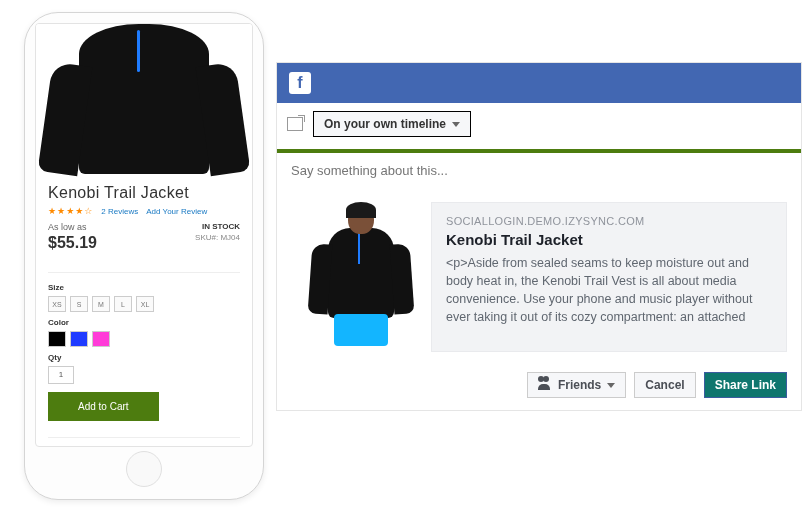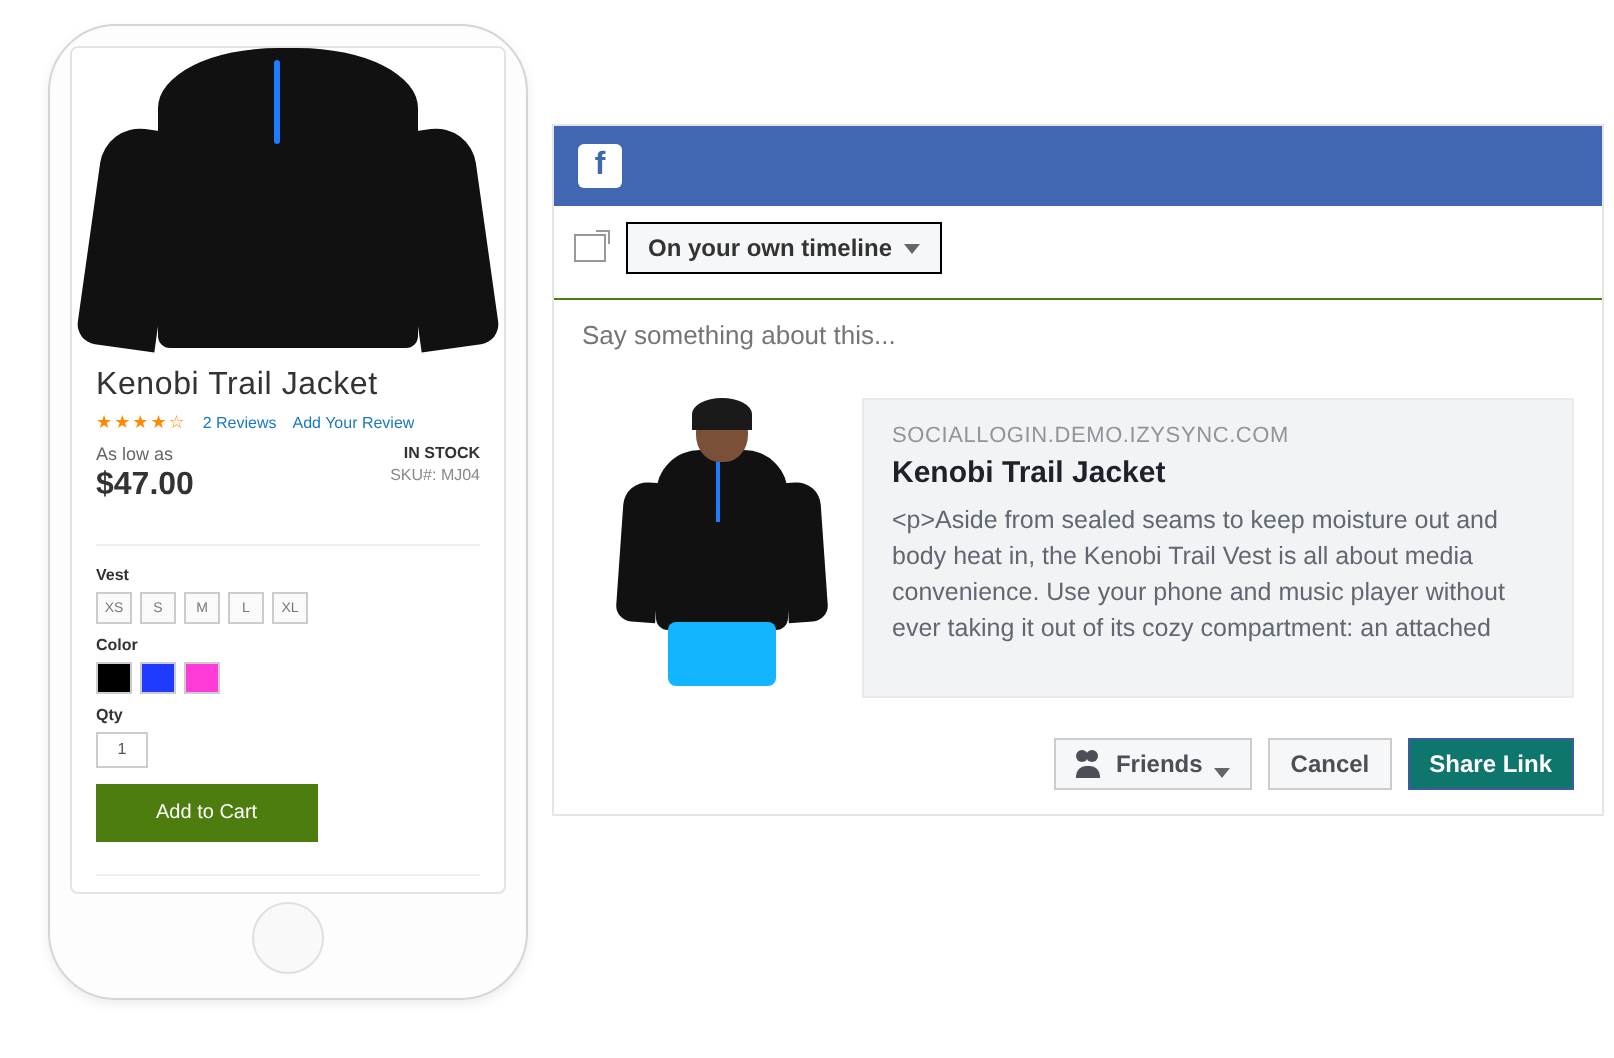--- a/index.html
+++ b/index.html
@@ -70,37 +70,37 @@
     border:1px solid #e5e5e5;
     background:#fff;
   }
   .fb-hdr { background:#4267b2; color:#fff; height:40px; display:flex; align-items:center; padding:0 12px; gap:10px; font-size:14px; font-weight:700;}
   .fb-logo { width:22px; height:22px; background:#fff; color:#4267b2; display:flex; align-items:center; justify-content:center; font-weight:900; font-size:16px; border-radius:3px;}
   .fb-sub { display:flex; align-items:center; gap:10px; padding:8px 10px; }
   .ext-ic { width:16px; height:14px; border:1px solid #999; position:relative;}
   .ext-ic::after{content:"";position:absolute;width:6px;height:6px;border-top:1px solid #999;border-right:1px solid #999;top:-3px;right:-3px;}
   .timeline-btn { border:1px solid #000000; background:#f6f7f9; padding:5px 10px; font-size:12px; font-weight:700; color:#333; display:flex; align-items:center; gap:6px;}
   .car { width:0;height:0;border-left:4px solid transparent;border-right:4px solid transparent;border-top:5px solid #666;}
-  .fb-input { margin:4px 0 0 0; border-top:1px solid #4d7c0f; border-bottom:none; border-left:none; border-right:none; padding:10px 14px; font-size:13px; color:#90949c; background:#fff; width:100%;}
+  .fb-input { margin:4px 0 0 0; border-top:4px solid #4d7c0f; border-bottom:none; border-left:none; border-right:none; padding:10px 14px; font-size:13px; color:#90949c; background:#fff; width:100%;}
   .card { margin:14px 14px 10px; display:flex; gap:0; border:0;}
   .card-img { width:140px; height:150px; display:flex; justify-content:center; align-items:flex-start;}
   .man { position:relative; width:110px; height:150px;}
   .head{position:absolute;left:42px;top:2px;width:26px;height:30px;background:#7a5038;border-radius:50% 50% 45% 45%;}
   .hair{position:absolute;left:40px;top:0;width:30px;height:16px;background:#1a1a1a;border-radius:50% 50% 0 0;}
   .torso{position:absolute;left:22px;top:26px;width:66px;height:90px;background:#111;border-radius:22px 22px 6px 6px;}
   .torso::before{content:"";position:absolute;left:-18px;top:16px;width:20px;height:70px;background:#111;border-radius:12px 0 0 8px;transform:rotate(4deg);}
   .torso::after{content:"";position:absolute;right:-18px;top:16px;width:20px;height:70px;background:#111;border-radius:0 12px 8px 0;transform:rotate(-4deg);}
   .zip2{position:absolute;left:52px;top:28px;width:2px;height:34px;background:#1f7cff;}
   .shorts{position:absolute;left:28px;top:112px;width:54px;height:32px;background:#13b5ff;border-radius:4px;}
   .card-body { flex:1; background:#f2f3f5; border:1px solid #e9eaed; padding:12px 14px;}
   .domain { font-size:11px; color:#90949c; letter-spacing:.3px; text-transform:uppercase;}
   .card-title { font-size:15px; font-weight:700; color:#1d2129; margin-top:4px;}
   .card-desc { font-size:12.5px; color:#606770; margin-top:6px; line-height:1.45;}
   .fb-foot { display:flex; justify-content:flex-end; gap:8px; padding:10px 14px 12px; }
-  .btn { border:1px solid #ccc; background:#f6f7f9; padding:5px 10px; font-size:12px; font-weight:700; color:#4b4f56; display:flex; align-items:flex-end; gap:6px;}
+  .btn { border:1px solid #ccc; background:#f6f7f9; padding:5px 10px; font-size:12px; font-weight:700; color:#4b4f56; display:flex; align-items:center; gap:6px;}
   .btn.primary { background:#0f766e; color:#fff; border-color:#3b5ca0;}
   .friends-ic{width:14px;height:10px;position:relative;}
   .friends-ic::before,.friends-ic::after{content:"";position:absolute;width:6px;height:6px;border-radius:50%;background:#4b4f56;top:-4px;}
   .friends-ic::before{left:0;} .friends-ic::after{left:5px;}
   .friends-ic .b{position:absolute;bottom:0;left:0;width:12px;height:6px;background:#4b4f56;border-radius:5px 5px 0 0;}
 </style>
 </head>
 <body>
 
 <div class="phone">
@@ -113,31 +113,31 @@
     <div class="pad">
       <div class="title">Kenobi Trail Jacket</div>
       <div class="row">
         <span class="stars">★★★★☆</span>
         <span class="tiny-link">2  Reviews</span>
         <span class="tiny-link">Add Your Review</span>
       </div>
       <div class="line">
         <div>
           <div class="aslow">As low as</div>
-          <div class="price">$47.00</div>
+          <div class="price">$55.19</div>
         </div>
         <div>
           <div class="stock">IN STOCK</div>
           <div class="sku"><span>SKU#:</span> <span>MJ04</span></div>
         </div>
       </div>
     </div>
     <hr class="sep">
     <div class="pad" style="padding-top:0">
-      <div class="lbl">Vest</div>
+      <div class="lbl">Size</div>
       <div class="swatches">
         <div class="sz">XS</div>
         <div class="sz">S</div>
         <div class="sz">M</div>
         <div class="sz">L</div>
         <div class="sz">XL</div>
       </div>
       <div class="lbl" style="margin-top:6px">Color</div>
       <div class="colors">
         <div class="clr" style="background:#000000"></div>

